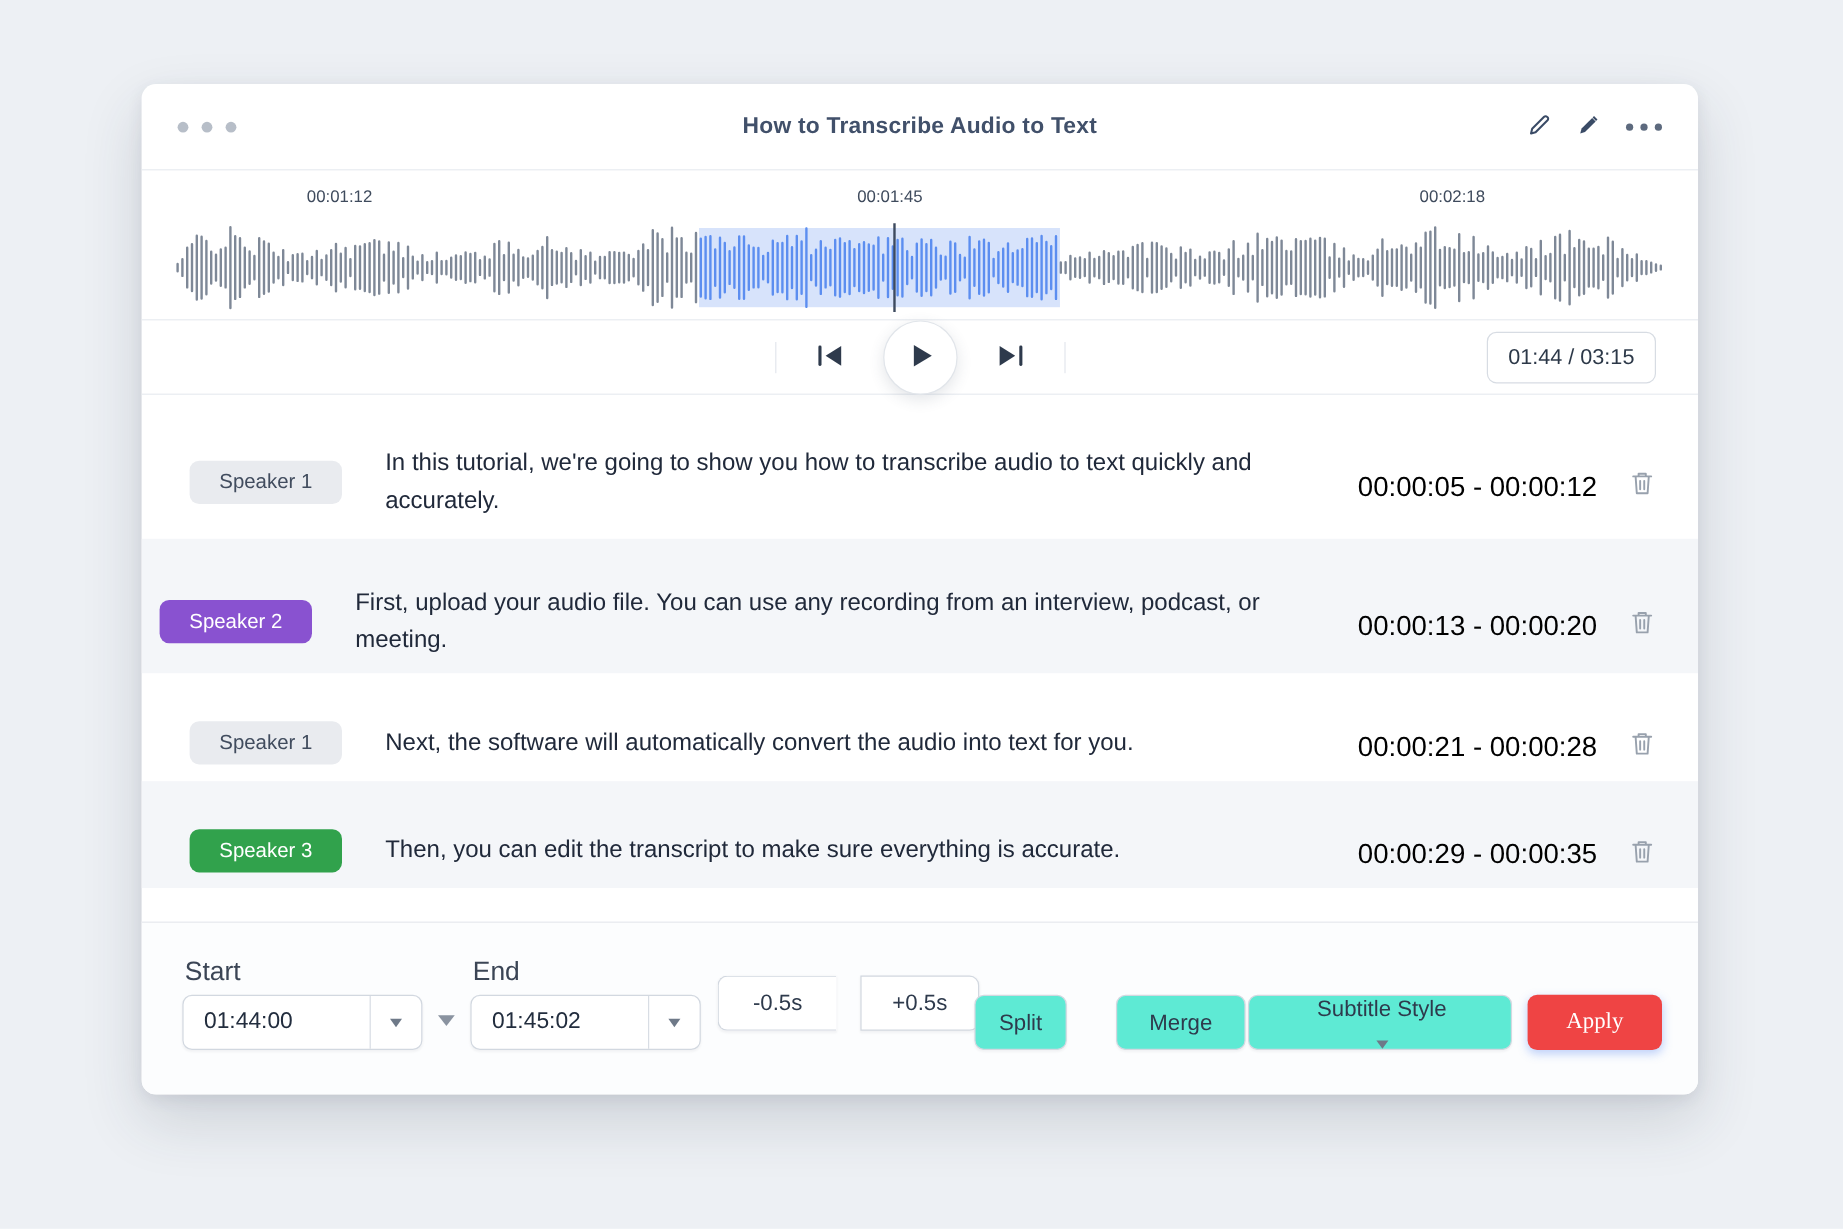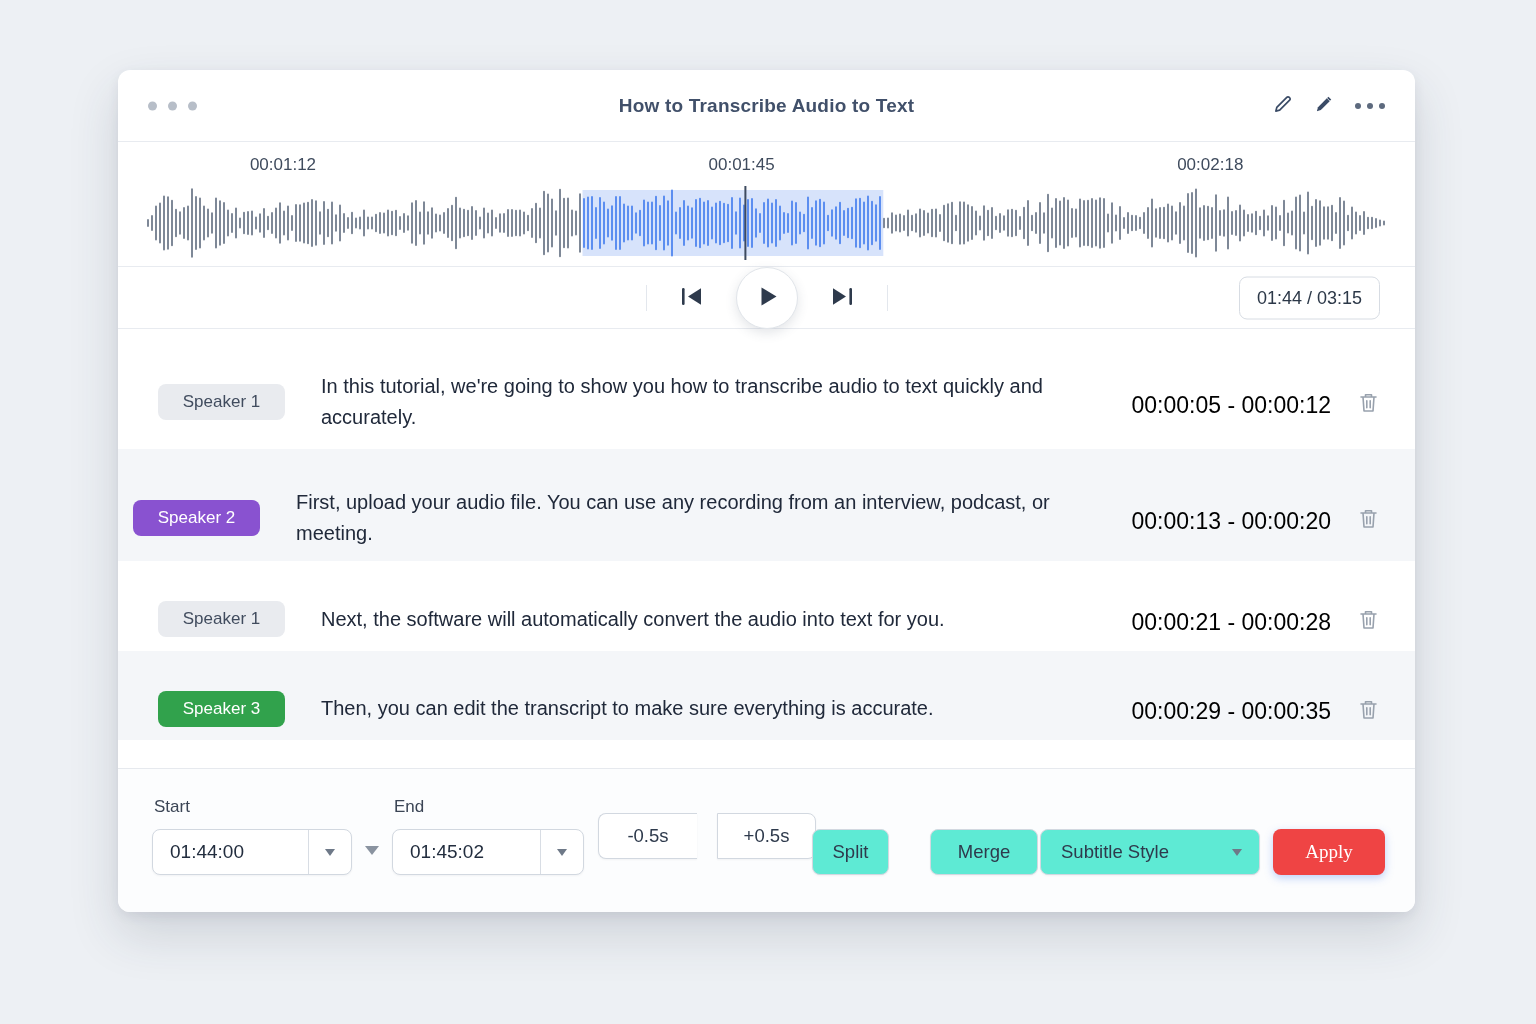--- a/index.html
+++ b/index.html
@@ -28,21 +28,21 @@
                     display:flex; gap:22px; align-items:center; }
   .icon-btn { background:none; border:none; padding:0; cursor:pointer;
               display:flex; align-items:center; justify-content:center; }
   .menu-dots { display:flex; gap:6px; }
   .menu-dots i { width:6px; height:6px; border-radius:50%; background:#5d6a7e; display:block; }
 
   
   .wave-section { height:125px; border-bottom:1px solid #e8ebf0; position:relative; padding:0 27px; }
   .timeline { position:relative; height:42px; }
   .timeline span { position:absolute; top:13px; transform:translateX(-50%);
-                   font-size:17px; color:#3f4b5d; }
+                   font-size:14px; color:#3f4b5d; }
   .ts-0 { left:11.1%; } .ts-1 { left:48%; } .ts-2 { left:85.7%; }
   .wave-wrap { position:relative; height:78px; cursor:pointer; }
   .wave-wrap svg { display:block; width:100%; height:78px; }
 
   
   .transport { height:62px; border-bottom:1px solid #e8ebf0; position:relative;
                display:flex; align-items:center; justify-content:center; }
   .controls { display:flex; align-items:center; gap:30px; }
   .vdiv { width:1px; height:26px; background:#e3e7ed; }
   .skip-btn { background:none; border:none; padding:4px; cursor:pointer;
@@ -65,21 +65,21 @@
   .row-text { flex:1 1 auto; margin-left:36px; margin-right:26px;
               font-size:20px; line-height:31px; color:#20293a; cursor:text; }
   .row-time { font-size:23px; color:#000000; white-space:nowrap; margin-top:6px; flex:0 0 auto; }
   .trash-btn { background:none; border:none; padding:0; margin-left:28px; margin-top:4px;
                cursor:pointer; flex:0 0 auto; }
   .trash-btn svg { stroke:#98a1ad; fill:none; stroke-width:1.6; stroke-linecap:round; stroke-linejoin:round; }
 
   
   .toolbar { position:absolute; left:0; right:0; bottom:0; height:144px;
              border-top:1px solid #e6e9ee; background:#fcfdfe; }
-  .tb-label { position:absolute; top:28px; font-size:17px; color:#3b4555; }
+  .tb-label { position:absolute; top:28px; font-size:22px; color:#3b4555; }
   .lbl-start { left:36px; } .lbl-end { left:276px; }
   .combo { position:absolute; top:60px; height:46px; background:#fff;
            border:1px solid #d2d8e0; border-radius:8px; display:flex; align-items:center;
            cursor:pointer; box-shadow:0 1px 2px rgba(30,40,60,.05); }
   .combo-start { left:34px; width:200px; }
   .combo-end   { left:274px; width:192px; }
   .combo .val { flex:1; padding-left:17px; font-size:19px; color:#222d3e; }
   .combo .cdiv { width:1px; height:100%; background:#d8dde4; }
   .combo .chev { width:42px; display:flex; align-items:center; justify-content:center; }
   .tri-down { width:0; height:0; border-left:5.5px solid transparent;
@@ -94,21 +94,21 @@
          box-shadow:0 1px 2px rgba(30,40,60,.05); }
   .btn-pair { position:absolute; left:480px; top:44px; display:flex; }
   .btn-pair .pbtn { width:99px; height:46px; background:#fff; border:1px solid #d2d8e0;
                     display:flex; align-items:center; justify-content:center;
                     font-size:18.5px; color:#2e3a4c; cursor:pointer; font-family:inherit;
                     box-shadow:0 1px 2px rgba(30,40,60,.05); }
   .btn-pair .pbtn:first-child { border-radius:8px 0 0 8px; border-right:none; }
   .btn-pair .pbtn:last-child  { border-radius:0 8px 8px 0;margin-left:20px; }
   .btn-split { left:694px; width:77px; }
   .btn-merge { left:812px; width:108px; }
-  .btn-style { left:922px; width:220px; justify-content:space-between; padding:0 17px 0 20px; }
+  .btn-style { left:922px; width:220px; justify-content:space-between; padding:0 17px 0 20px;flex-direction:column; }
   .btn-apply { left:1155px; width:112px; border:none; color:#fff; font-size:19px;
                font-weight:500; box-shadow:0 3px 8px rgba(74,125,240,.35); }
 </style>
 </head>
 <body>
 
 <div class="card">
 
   <div class="header">
     <div class="win-dots">

